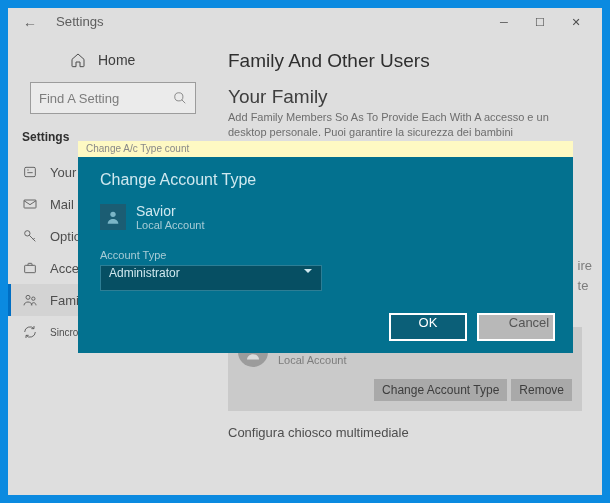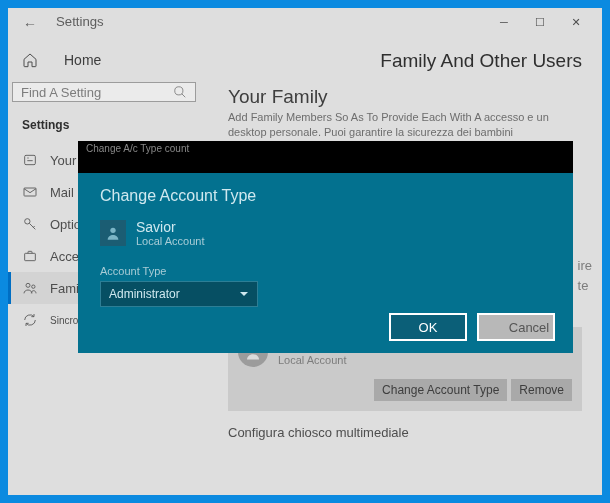--- a/index.html
+++ b/index.html
@@ -11,63 +11,63 @@
     .titlebar .back-btn { width: 28px; height: 20px; display: flex; align-items: center; justify-content: center; color: #666; font-size: 14px; }
     .titlebar .title { font-size: 12px; color: #666; margin-left: 12px; transform: scaleX(1.1); transform-origin: left; }
     .titlebar .spacer { flex: 1; }
     .titlebar .win-btn { width: 36px; height: 20px; display: flex; align-items: center; justify-content: center; color: #555; font-size: 11px; }
     
     
     .content { display: flex; height: calc(100% - 28px); }
     
     
     .sidebar { width: 200px; padding: 10px 0; }
-    .home-row { display: flex; align-items: center; padding: 6px 14px; gap: 26px; color: #444; font-size: 14px; }
+    .home-row { display: flex; align-items: center; padding: 6px 14px; gap: 12px; color: #444; font-size: 14px; margin-left: 48px; }
     .home-row svg { width: 16px; height: 16px; stroke: #555; fill: none; stroke-width: 1.5; }
-    .search-box { margin: 8px 12px 12px 4px; height: 20px; border: 1px solid #aaa; background: #fff; display: flex; align-items: center; padding: 4px 8px; }
+    .search-box { margin: 8px 12px 12px 22px; height: 32px; border: 1px solid #aaa; background: #fff; display: flex; align-items: center; padding: 4px 8px; }
     .search-box .placeholder { flex: 1; font-size: 13px; color: #888; }
     .search-box svg { width: 14px; height: 14px; stroke: #888; fill: none; stroke-width: 1.5; }
     .section-header { padding: 4px 14px 12px; font-size: 12px; color: #333; font-weight: 600; }
     .nav-item { display: flex; align-items: center; padding: 8px 14px; gap: 12px; font-size: 13px; color: #555; }
     .nav-item svg { width: 16px; height: 16px; stroke: #666; fill: none; stroke-width: 1.4; }
     .nav-item.selected { border-left: 3px solid #0078d4; padding-left: 11px; background: #e5e5e5; }
     
     
     .main { flex: 1; padding: 14px 20px; }
-    .main h1 { font-size: 19px; font-weight: 400; color: #333; margin-bottom: 14px; text-align: right; }
+    .main h1 { font-size: 19px; font-weight: 400; color: #333; margin-bottom: 14px; }
     .main h2 { font-size: 19px; font-weight: 400; color: #444; margin-bottom: 2px; }
     .desc { font-size: 11px; color: #777; line-height: 1.4; margin-bottom: 14px; }
     .user-card { background: #dcdcdc; padding: 10px; margin-bottom: 8px; }
     .add-tile { width: 36px; height: 34px; background: #dcdcdc; display: flex; align-items: center; justify-content: center; font-size: 20px; color: #666; margin-bottom: 8px; }
     .user-row { display: flex; align-items: center; gap: 10px; }
     .avatar { width: 30px; height: 30px; border-radius: 50%; background: #aaa; display: flex; align-items: center; justify-content: center; }
     .avatar svg { width: 18px; height: 18px; fill: #eee; }
     .user-info .name { font-size: 14px; color: #555; }
     .user-info .type { font-size: 11px; color: #888; }
     .card-actions { text-align: right; margin-top: 12px; }
     .card-btn { display: inline-block; background: #b8b8b8; padding: 4px 8px; font-size: 12px; color: #444; margin-left: 4px; }
     .footer-text { font-size: 13px; color: #555; margin-top: 14px; }
     .right-edge { position: absolute; right: 10px; top: 248px; font-size: 13px; color: #888; line-height: 1.5; }
     
     
     .dialog-backdrop { position: absolute; inset: 0; background: rgba(0,0,0,0.08); }
     .dialog { position: absolute; left: 70px; top: 133px; width: 495px; height: 212px; background: #03718f; display: flex; flex-direction: column; }
-    .dialog-titlebar { height: 32px; background: #000000; font-size: 10px; color: #888; padding: 2px 8px; }
+    .dialog-titlebar { height: 16px; background: #fef9c3; font-size: 10px; color: #888; padding: 2px 8px; }
     .dialog-body { flex: 1; padding: 14px 22px; position: relative; }
     .dialog-heading { font-size: 16px; color: #cfe8ef; margin-bottom: 14px; }
     .dialog-user { display: flex; align-items: center; gap: 10px; margin-bottom: 18px; }
     .dialog-avatar { width: 26px; height: 26px; background: #1b5d73; display: flex; align-items: center; justify-content: center; }
     .dialog-avatar svg { width: 16px; height: 16px; fill: #7bb5c6; }
     .dialog-user-info .name { font-size: 14px; color: #cfe8ef; }
     .dialog-user-info .type { font-size: 11px; color: #a8ccd6; }
     .dialog-label { font-size: 11px; color: #a8ccd6; margin-bottom: 4px; }
-    .dropdown { width: 158px; height: 26px; background: #064f63; border: 1px solid #2d7e95; display: flex; align-items: center; padding: 0 8px; color: #cfe8ef; font-size: 12px; justify-content: space-between; }
+    .dropdown { width: 222px; height: 26px; background: #064f63; border: 1px solid #2d7e95; display: flex; padding: 0 8px; color: #cfe8ef; font-size: 12px; justify-content: space-between; }
     .dropdown svg { width: 10px; height: 10px; fill: #cfe8ef; }
     .dialog-buttons { position: absolute; right: 18px; bottom: 12px; display: flex; gap: 10px; }
-    .dialog-btn { width: 78px; height: 28px; border: 2px solid #fff; display: flex; align-items: center; justify-content: center; font-size: 13px; }
+    .dialog-btn { width: 78px; height: 28px; border: 2px solid #fff; display: flex; justify-content: center; font-size: 13px; }
     .dialog-btn.primary { background: #0b5f78; color: #fff; }
     .dialog-btn.secondary { background: #b8b8b8; color: #555; padding-left: 26px; }
   </style>
 </head>
 <body>
 
 <div class="window">
 
   <div class="titlebar">
     <div class="back-btn">←</div>

